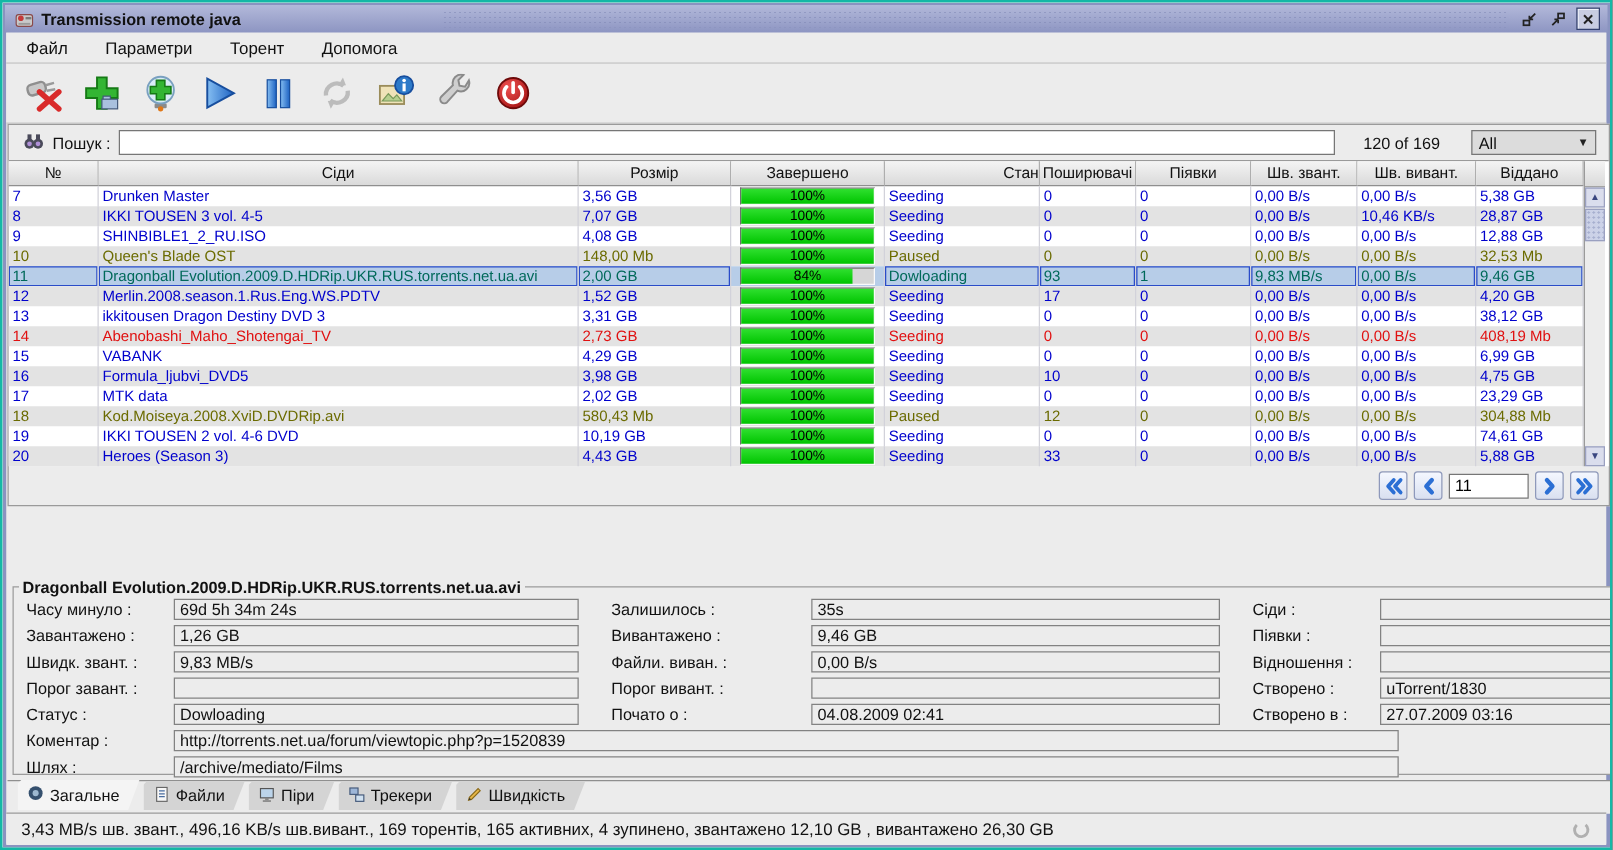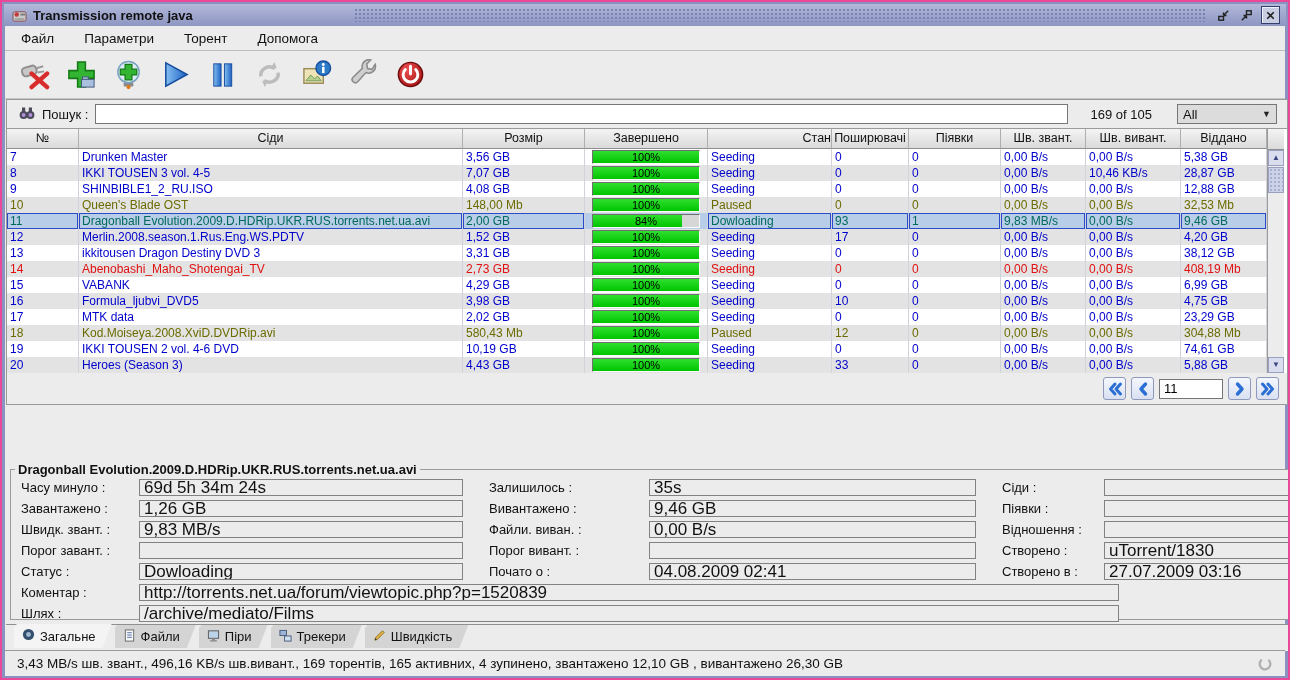--- a/index.html
+++ b/index.html
@@ -1,17 +1,17 @@
 <!DOCTYPE html>
 <html><head>
 <meta charset="utf-8">
 <style>
   html,body{margin:0;padding:0;background:#555;}
   .window{position:relative;width:1290px;height:680px;box-sizing:border-box;
-    background:#ececec;border:2px solid #ec4899;box-shadow:inset 0 0 0 3px #8a93c0;
+    background:#ececec;border:2px solid #14b8a6;box-shadow:inset 0 0 0 3px #8a93c0;
     font-family:"Liberation Sans",sans-serif;color:#111;overflow:hidden;}
   
   .titlebar{position:absolute;left:2px;top:2px;right:2px;height:22px;
     background:linear-gradient(#b3b9da,#8d95c2);display:flex;align-items:center;z-index:5;}
   .titlebar::after{content:"";position:absolute;left:350px;right:80px;top:4px;bottom:4px;
     background-image:radial-gradient(#7a82b0 26%,transparent 27%);background-size:4px 4px;}
   .appicon{margin:0 6px 0 8px;display:flex;}
   .apptitle{font-size:13px;font-weight:bold;white-space:nowrap;z-index:2;}
   .winbtns{margin-left:auto;display:flex;align-items:center;gap:6px;padding-right:6px;z-index:2;}
   .winbtn{width:17px;height:16px;display:flex;align-items:center;justify-content:center;}
@@ -78,21 +78,21 @@
       repeating-linear-gradient(90deg,rgba(0,0,0,0) 0 47px,#8a8a8a 47px 50px,rgba(0,0,0,0) 50px 89px,#777 89px 91px,rgba(0,0,0,0) 91px 133px);}
   .piecespct{margin-left:16px;font-size:13px;}
   
   fieldset.details{position:absolute;top:460px;left:8px;width:1272px;height:158px;box-sizing:border-box;
     border:1px solid #9b9b9b;margin:0;padding:2px 0 0 0;background:#ececec;}
   fieldset.details legend{font-size:13px;font-weight:bold;margin-left:4px;padding:0 3px;}
   .dcols{display:flex;padding-left:10px;gap:26px;}
   .dcol{display:flex;flex-direction:column;gap:4px;}
   .drow{display:flex;align-items:center;height:17px;}
   .dlabel{font-size:13px;white-space:nowrap;}
-  .dfield{height:15px;box-sizing:content-box;border:1px solid #828282;background:#ececec;font-size:17px;
+  .dfield{height:15px;box-sizing:content-box;border:1px solid #828282;background:#ececec;font-size:13px;
     line-height:15px;padding:0 4px;white-space:nowrap;overflow:hidden;}
   .dcol.c1 .dlabel{width:118px;} .dcol.c1 .dfield{width:314px;}
   .dcol.c2 .dlabel{width:120px;} .dcol.c2 .dfield{width:317px;margin-left:40px;}
   .dcol.c3 .dlabel{width:102px;} .dcol.c3 .dfield{width:242px;}
   .dwide{padding-left:10px;margin-top:4px;display:flex;flex-direction:column;gap:4px;}
   .dwide .dlabel{width:118px;} .dwide .dfield{width:970px;}
   
   .tabsrow{position:absolute;top:622px;left:4px;width:1282px;height:26px;border-top:1px solid #8f8f8f;
     background:#ececec;display:flex;padding-left:8px;gap:3px;}
   .tab{height:23px;padding:0 16px 0 8px;display:flex;align-items:center;gap:5px;font-size:13px;
@@ -236,21 +236,21 @@
             <rect x="3" y="1.5" width="3.2" height="4.5" fill="#4a4a5a"></rect>
             <rect x="9.8" y="1.5" width="3.2" height="4.5" fill="#4a4a5a"></rect>
             <circle cx="4.6" cy="9" r="4" fill="#4a4a5a"></circle>
             <circle cx="11.4" cy="9" r="4" fill="#4a4a5a"></circle>
             <circle cx="4.6" cy="9" r="1.9" fill="#b090d8"></circle>
             <circle cx="11.4" cy="9" r="1.9" fill="#b090d8"></circle>
           </svg>
       </span>
       <span>Пошук :</span>
       <input type="text" value="" style="">
-      <span class="count">169 of 105</span>
+      <span class="count">120 of 169</span>
       <span class="combo">
         <span>All</span>
         <span class="arrow">▼</span>
       </span>
     </div>
     <div class="tablewrap">
       <div class="tcols">
         <div class="theader">
             <span class="th" style="width: 72px;">№</span>
             <span class="th" style="width: 384px;">Сіди</span>

